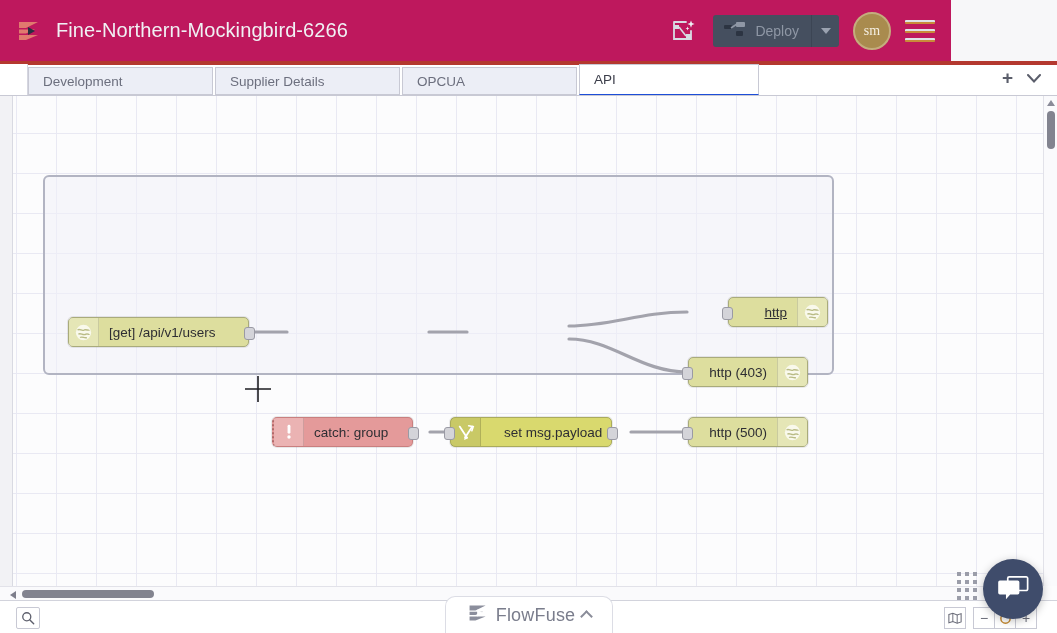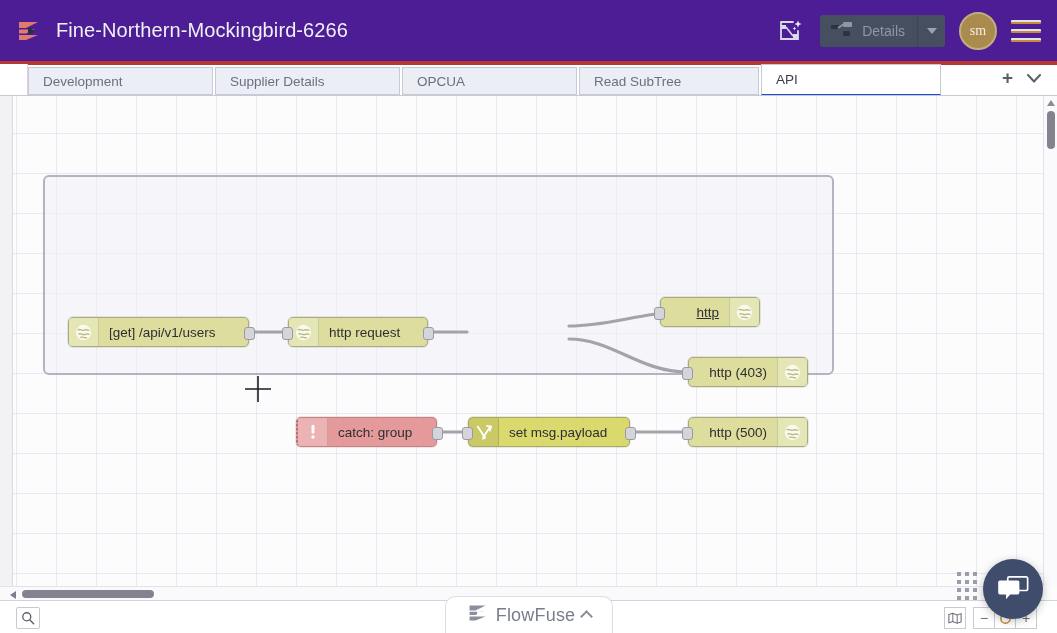--- a/index.html
+++ b/index.html
@@ -10,22 +10,22 @@
     overflow: hidden;
     font-family: "Liberation Sans", sans-serif;
     background: #f7f7f9;
   }
 
   #app { position: relative; width: 1057px; height: 633px; overflow: hidden; }
 
   
   #header {
     position: absolute; left: 0; top: 0;
-    width: 1057px; height: 61px;
-    background: #4c1d95;
+    width: 951px; height: 61px;
+    background: #be185d;
     display: flex; align-items: center;
   }
   #brand { display: flex; align-items: center; padding-left: 16px; }
   .ff-logo {
     width: 26px; height: 26px; position: relative; flex: none;
   }
   .ff-logo svg { display:block; }
   #project-title {
     margin-left: 14px;
     color: #f0f1f4;
@@ -307,21 +307,21 @@
       <div id="deploy-btn">
         <div id="deploy-main">
           <span>
             <svg width="24" height="18" viewBox="0 0 24 18">
               <rect x="1" y="5" width="8" height="4" rx="1" fill="#2c3442"></rect>
               <rect x="13" y="2" width="9" height="5" rx="1" fill="#8f97a5"></rect>
               <rect x="13" y="11" width="7" height="5" rx="1" fill="#2c3442"></rect>
               <path d="M8 8 L14 4" stroke="#8f97a5" stroke-width="1.6"></path>
             </svg>
           </span>
-          <span id="deploy-label">Details</span>
+          <span id="deploy-label">Deploy</span>
         </div>
         <div id="deploy-arrow">
           <span class="caret-down"></span>
         </div>
       </div>
 
       <div id="avatar">sm</div>
 
       <div id="hamburger">
         <span class="bar"></span>
@@ -331,21 +331,20 @@
     </div>
   </div>
 
   <div id="accent"></div>
 
   <div id="tabbar">
     <div id="tab-left-pad"></div>
     <div class="tab" id="tab-dev">Development</div>
     <div class="tab" id="tab-supplier">Supplier Details</div>
     <div class="tab" id="tab-opcua">OPCUA</div>
-    <div class="tab" id="tab-subtree">Read SubTree</div>
     <div class="tab active" id="tab-api">API</div>
     <div id="tab-actions">
       <span id="add-tab">+</span>
       <span id="tab-menu">
         <svg width="14" height="9" viewBox="0 0 14 9">
             <path d="M1 1 L7 7.5 L13 1" stroke="#5b5e6b" stroke-width="2" fill="none" stroke-linecap="round"></path>
           </svg>
       </span>
     </div>
   </div>
@@ -371,34 +370,23 @@
       <span class="node-icon">
         <svg width="17" height="17" viewBox="0 0 20 20">
           <circle cx="10" cy="10" r="9" fill="#fbfbf2" opacity=".9"></circle>
           <path d="M3 7 C6 5 8 9 11 7 C13 6 16 8 17 7 M4 12 C7 10 9 14 13 12 C15 11 16 13 17 12 M6 16 C8 14 11 17 14 16" stroke="#b9bb85" stroke-width="1.6" fill="none"></path>
         </svg>
       </span>
       <span class="node-label">[get] /api/v1/users</span>
       <span class="port out"></span>
     </div>
 
-    <div class="node std" style="left:288px; top:221px; width:140px;">
-      <span class="port in"></span>
-      <span class="node-icon">
-        <svg width="17" height="17" viewBox="0 0 20 20">
-          <circle cx="10" cy="10" r="9" fill="#fbfbf2" opacity=".9"></circle>
-          <path d="M3 7 C6 5 8 9 11 7 C13 6 16 8 17 7 M4 12 C7 10 9 14 13 12 C15 11 16 13 17 12 M6 16 C8 14 11 17 14 16" stroke="#b9bb85" stroke-width="1.6" fill="none"></path>
-        </svg>
-      </span>
-      <span class="node-label">http request</span>
-      <span class="port out"></span>
-    </div>
-
-
-    <div class="node std" style="left:660px; top:201px; width:100px;text-decoration:underline;">
+
+
+    <div class="node std" style="left:728px; top:201px; width:100px;text-decoration:underline;">
       <span class="port in"></span>
       <span class="node-label r">http</span>
       <span class="node-icon right">
         <svg width="17" height="17" viewBox="0 0 20 20">
           <circle cx="10" cy="10" r="9" fill="#fbfbf2" opacity=".9"></circle>
           <path d="M3 7 C6 5 8 9 11 7 C13 6 16 8 17 7 M4 12 C7 10 9 14 13 12 C15 11 16 13 17 12 M6 16 C8 14 11 17 14 16" stroke="#b9bb85" stroke-width="1.6" fill="none"></path>
         </svg>
       </span>
     </div>
 
@@ -406,32 +394,32 @@
       <span class="port in"></span>
       <span class="node-label r">http (403)</span>
       <span class="node-icon right">
         <svg width="17" height="17" viewBox="0 0 20 20">
           <circle cx="10" cy="10" r="9" fill="#fbfbf2" opacity=".9"></circle>
           <path d="M3 7 C6 5 8 9 11 7 C13 6 16 8 17 7 M4 12 C7 10 9 14 13 12 C15 11 16 13 17 12 M6 16 C8 14 11 17 14 16" stroke="#b9bb85" stroke-width="1.6" fill="none"></path>
         </svg>
       </span>
     </div>
 
-    <div class="node catchnode" style="left:296px; top:321px; width:141px;">
+    <div class="node catchnode" style="left:272px; top:321px; width:141px;">
       <span class="node-icon">
         <svg width="16" height="18" viewBox="0 0 12 20">
           <rect x="4.4" y="2" width="3.2" height="10" rx="1.6" fill="#fff"></rect>
           <circle cx="6" cy="15.6" r="1.9" fill="#fff"></circle>
         </svg>
       </span>
       <span class="node-label">catch: group</span>
       <span class="port out"></span>
     </div>
 
-    <div class="node switchnode" style="left:468px; top:321px; width:162px;">
+    <div class="node switchnode" style="left:450px; top:321px; width:162px;gap:13px;">
       <span class="port in"></span>
       <span class="node-icon dark">
         <svg width="18" height="18" viewBox="0 0 20 20">
           <path d="M3 4 L11 16 M17 4 L9 16" stroke="#fff" stroke-width="2" fill="none" stroke-linecap="round"></path>
           <path d="M13 3 L18 4 L16.5 8.5" stroke="#fff" stroke-width="1.8" fill="none" stroke-linecap="round"></path>
           <path d="M11.5 16.5 L9 17.5 L9.5 14.5" stroke="#fff" stroke-width="1.6" fill="none" stroke-linecap="round"></path>
         </svg>
       </span>
       <span class="node-label">set msg.payload</span>
       <span class="port out"></span>

